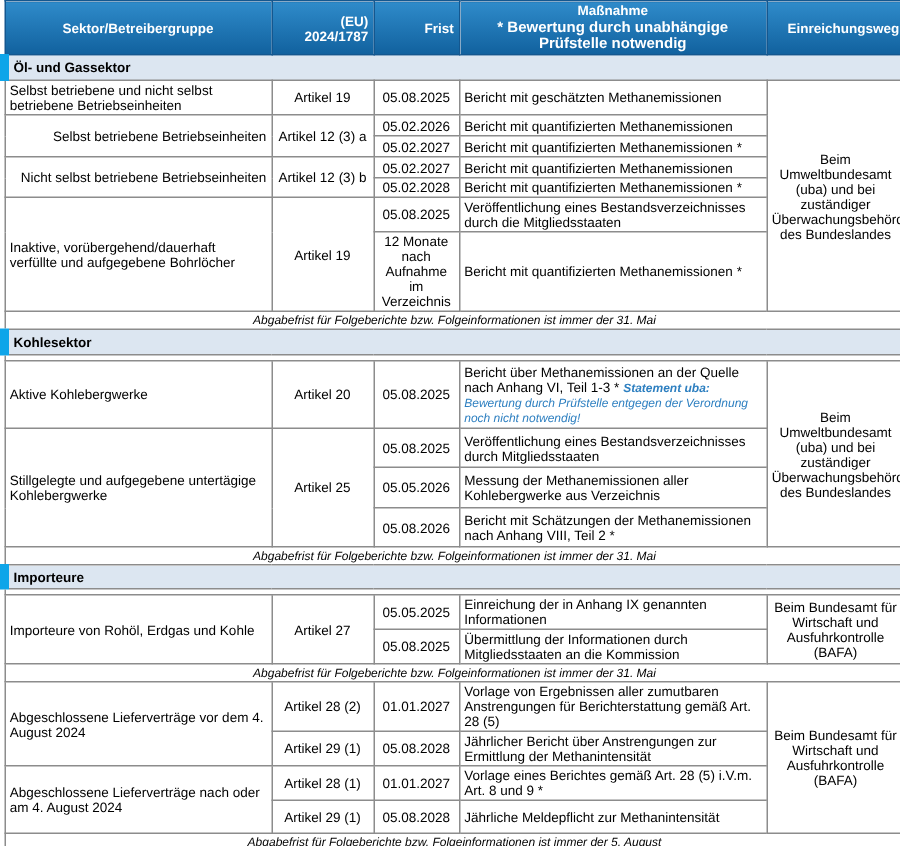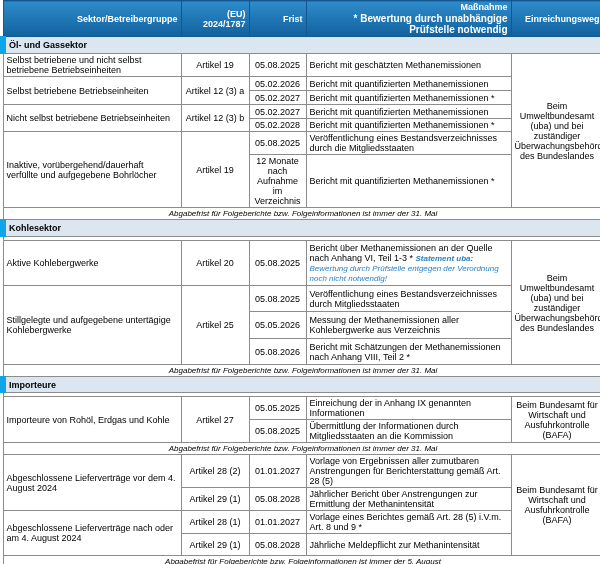--- a/index.html
+++ b/index.html
@@ -3,29 +3,29 @@
 <meta charset="utf-8">
 <style>
   html,body{margin:0;padding:0;background:#fff;}
   body{width:600px;height:564px;font-family:"Liberation Sans",sans-serif;color:#000;}
   table{border-collapse:collapse;table-layout:fixed;width:600px;font-size:9px;}
   col.c1{width:178px}col.c2{width:68px}col.c3{width:57px}col.c4{width:205px}col.c5{width:92px}
   td,th{border:1px solid #8c8c8c;padding:1px 3px;vertical-align:middle;overflow:hidden;}
   table{border:1px solid #4d4d4d;}
   
   th{background:linear-gradient(#2f8bca,#11619e);color:#fff;font-weight:bold;border:1px solid #14578f;font-size:9px;text-align:right;}
-  th.left{text-align:right;margin-top:16px;}
+  th.left{text-align:center;margin-top:16px;}
   th .sub{display:block;font-weight:bold;font-size:10px;margin-top:1px;}
   
   tr.bar td{background:#dce6f1;font-weight:bold;text-align:left;border-left:6px solid #0ea5e9;border-right:1px solid #4d4d4d;}
   
   tr.note td{font-style:italic;text-align:center;font-size:8px;padding:0 2px;}
   tr.spacer td{padding:0;}
   .sector{text-align:left;}
-  .sector.ctr{text-align:left;}
+  .sector.ctr{text-align:right;}
   .art,.date,.chan{text-align:center;}
   .measure{text-align:left;vertical-align:middle;}
   .blue{color:#2d7fc0;font-style:italic;font-size:8px;}
   .blue .lbl{font-weight:bold;}
   tr.rh12{height:12px}tr.rh13{height:13px}tr.rh14{height:14px}tr.rh16{height:16px}
   tr.rh17{height:17px}tr.rh19{height:19px}tr.rh21{height:21px}tr.rh22{height:22px}
   tr.rh23{height:23px}tr.rh26{height:26px}tr.rh27{height:27px}tr.rh31{height:31px}
   tr.rh35{height:35px}tr.rh4{height:4px}tr.rh45{height:45px}
 </style>
 </head>

